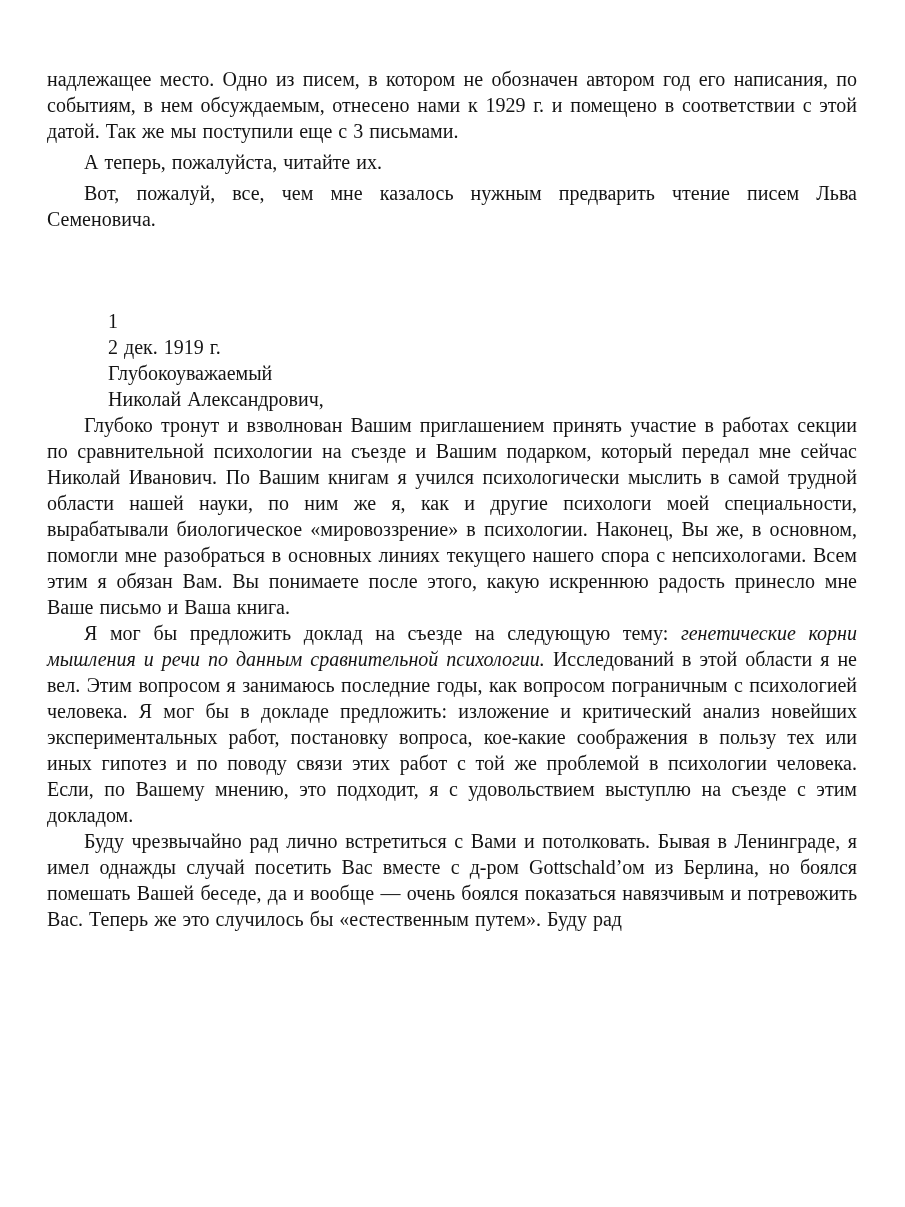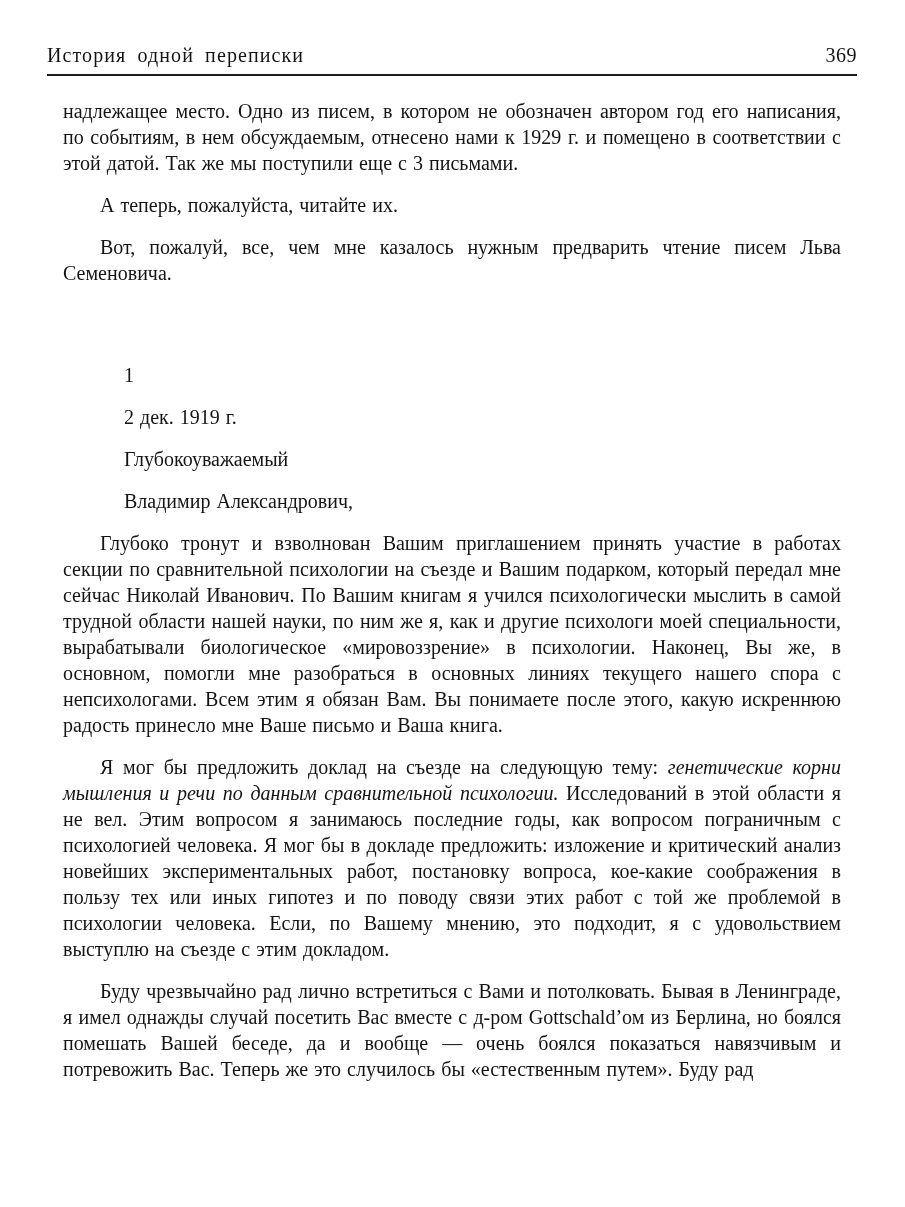--- a/index.html
+++ b/index.html
@@ -35,61 +35,57 @@
   .page-number {
     font-size: 20px;
     letter-spacing: 0.5px;
   }
   .text-block {
     margin-top: 22px;
     font-size: 20px;
     line-height: 26px;
   }
   p {
-    margin: 16px;
+    margin: 0;
     text-align: justify;
     hyphens: auto;
     -webkit-hyphens: auto;
     word-spacing: 1px;
   }
   .indent { text-indent: 37px; }
   .para-gap { margin-top: 5px; }
   .letter { margin-top: 76px; }
   .letter-head p {
     text-align: left;
     padding-left: 61px;
     hyphens: none;
   }
   em { font-style: italic; }
 </style>
 </head>
 <body>
 
 <div class="page">
 
-  <header class="running-head">
-    <span class="head-title">История одной переписки</span>
-    <span class="page-number">369</span>
-  </header>
 
   <main class="text-block">
 
     <p>надлежащее место. Одно из писем, в котором не обозначен автором год его написания, по событиям, в нем обсуждаемым, отнесено нами к 1929 г. и помещено в соответствии с этой датой. Так же мы поступили еще с 3 письмами.</p>
 
     <p class="indent para-gap">А теперь, пожалуйста, читайте их.</p>
 
     <p class="indent para-gap">Вот, пожалуй, все, чем мне казалось нужным предварить чтение писем Льва Семеновича.</p>
 
     <section class="letter">
 
       <div class="letter-head">
         <p>1</p>
         <p>2 дек. 1919 г.</p>
         <p>Глубокоуважаемый</p>
-        <p>Владимир Александрович,</p>
+        <p>Николай Александрович,</p>
       </div>
 
       <p class="indent">Глубоко тронут и взволнован Вашим приглашением принять участие в работах секции по сравнительной психологии на съезде и Вашим подарком, который передал мне сейчас Николай Иванович. По Вашим книгам я учился психологически мыслить в самой трудной области нашей науки, по ним же я, как и другие психологи моей специальности, вырабатывали биологическое «мировоззрение» в психологии. Наконец, Вы же, в основном, помогли мне разобраться в основных линиях текущего нашего спора с непсихологами. Всем этим я обязан Вам. Вы понимаете после этого, какую искреннюю радость принесло мне Ваше письмо и Ваша книга.</p>
 
       <p class="indent"><span>Я мог бы предложить доклад на съезде на следующую тему: </span><em>генетические корни мышления и речи по данным сравнительной психологии.</em><span> Исследований в этой области я не вел. Этим вопросом я занимаюсь последние годы, как вопросом пограничным с психологией человека. Я мог бы в докладе предложить: изложение и критический анализ новейших экспериментальных работ, постановку вопроса, кое-какие соображения в пользу тех или иных гипотез и по поводу связи этих работ с той же проблемой в психологии человека. Если, по Вашему мнению, это подходит, я с удовольствием выступлю на съезде с этим докладом.</span></p>
 
       <p class="indent">Буду чрезвычайно рад лично встретиться с Вами и потолковать. Бывая в Ленинграде, я имел однажды случай посетить Вас вместе с д-ром Gottschald’ом из Берлина, но боялся помешать Вашей беседе, да и вообще — очень боялся показаться навязчивым и потревожить Вас. Теперь же это случилось бы «естественным путем». Буду рад</p>
 
     </section>
 

